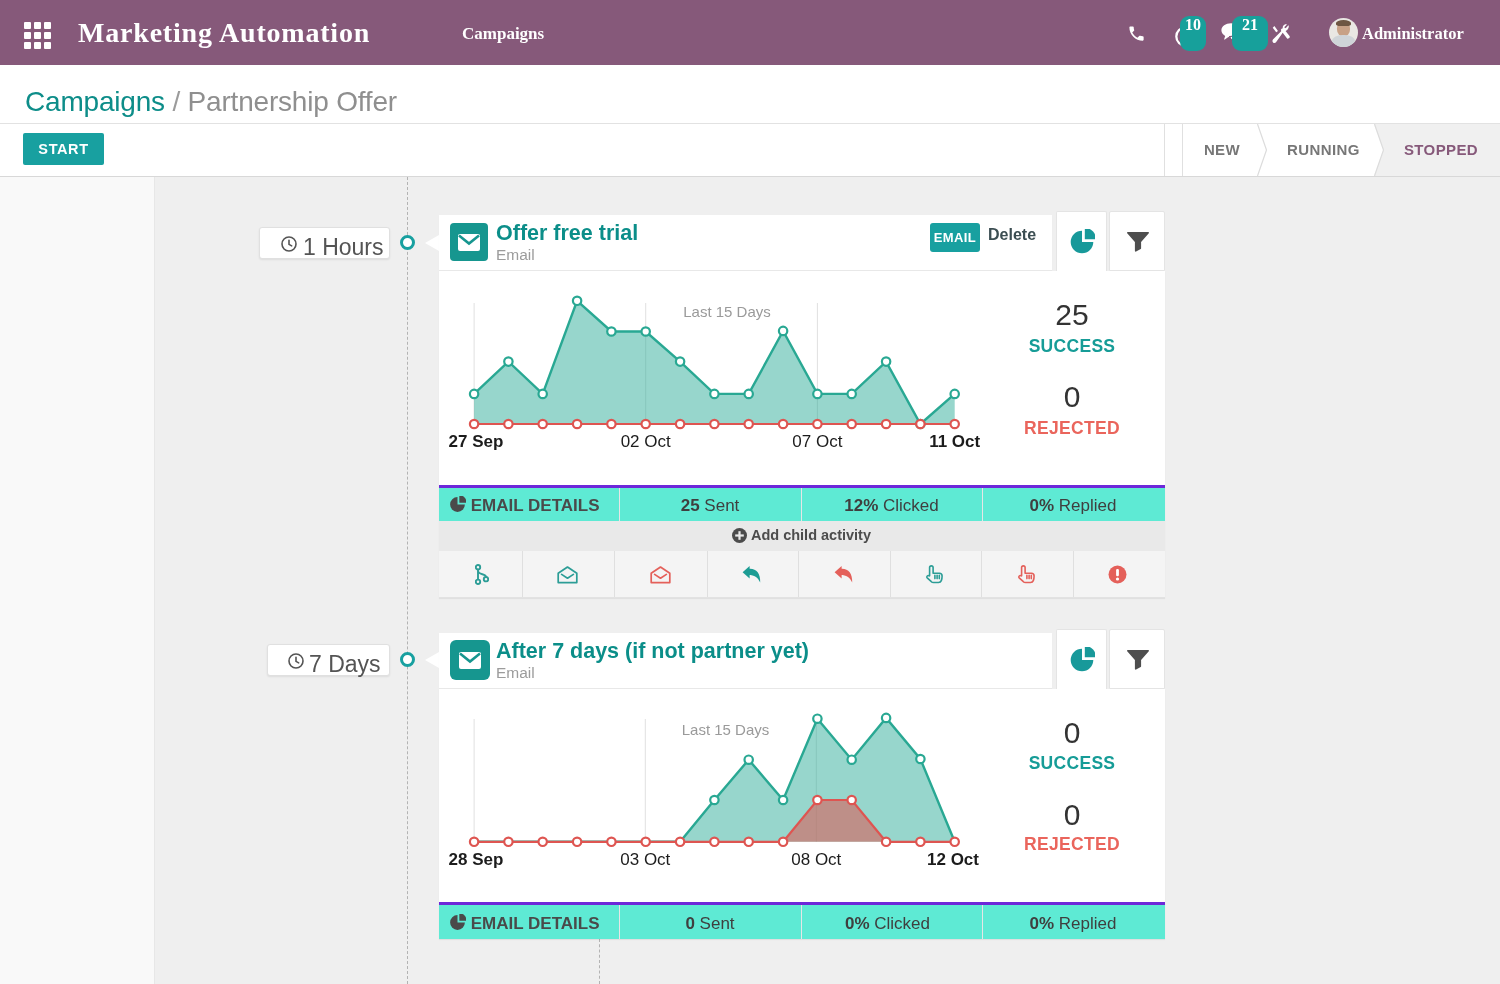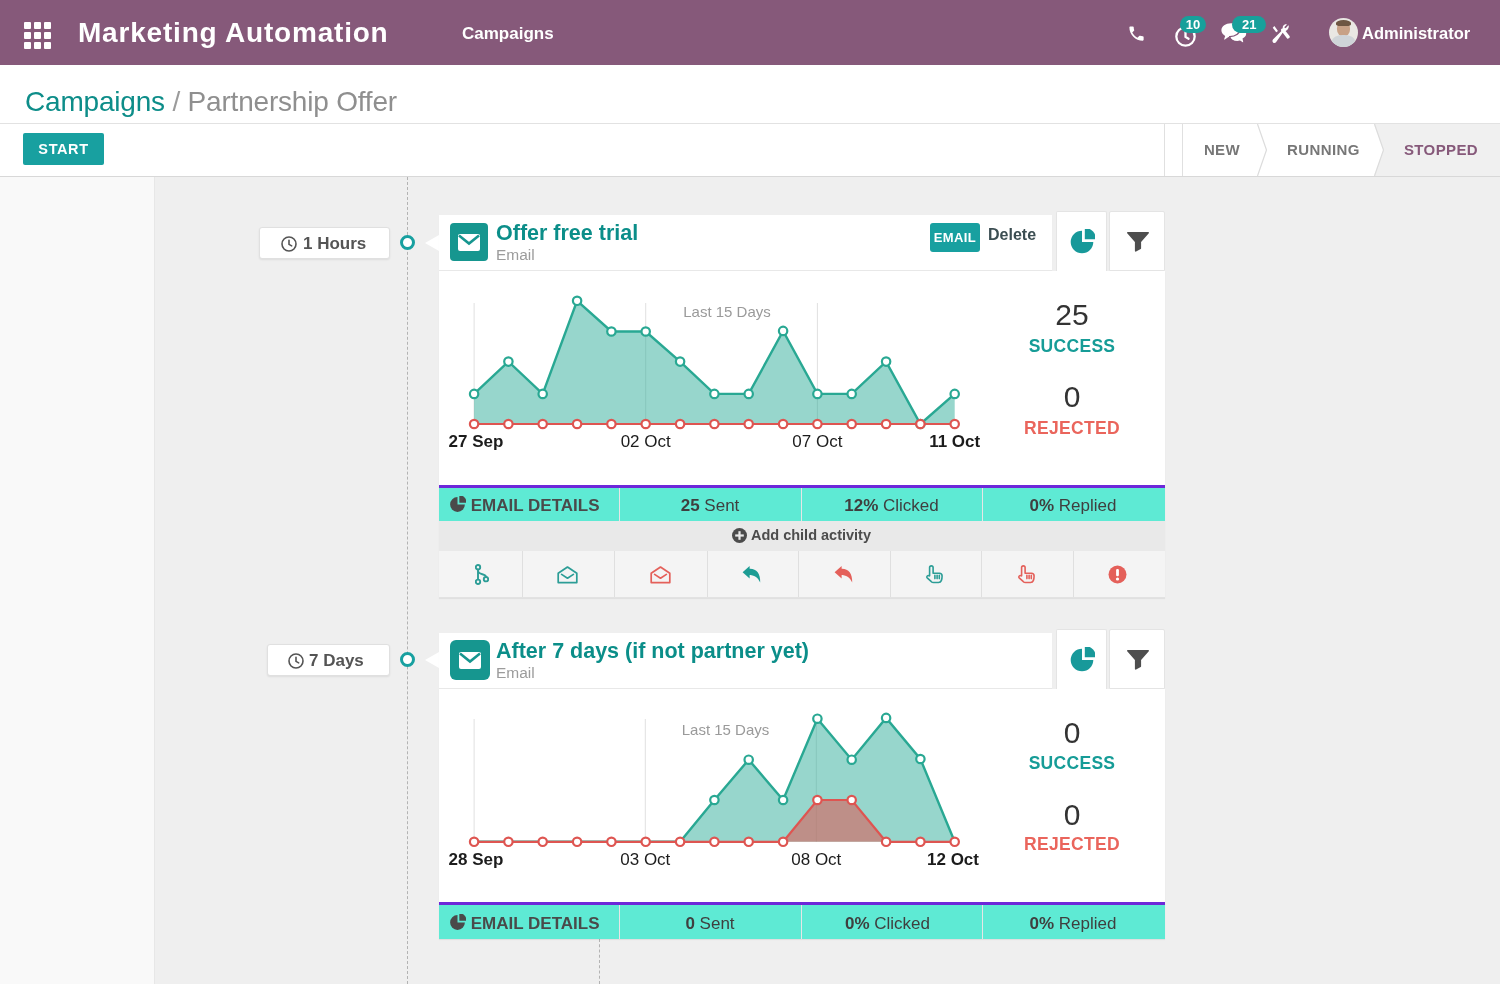--- a/index.html
+++ b/index.html
@@ -1,37 +1,37 @@
 <!DOCTYPE html>
 <html><head><meta charset="utf-8">
 <style>
 *{margin:0;padding:0;box-sizing:border-box;}
 html,body{width:1500px;height:984px;overflow:hidden;}
 body{font-family:"Liberation Sans",sans-serif;position:relative;background:#efefef;}
 .abs{position:absolute;}
 
-#nav{left:0;top:0;width:1500px;height:65px;background:#86597A;}
+#nav{left:0;top:0;width:1500px;height:65px;background:#86597A;font-family:Liberation Serif, serif;}
 #nav .brand{left:78px;top:17px;color:#fff;font-size:28px;font-weight:bold;letter-spacing:.8px;}
 #nav .menu{left:462px;top:24px;color:#fff;font-size:17px;font-weight:bold;}
 #nav .admin{left:1362px;top:24px;color:#fff;font-size:16.5px;font-weight:bold;}
-.pill{background:#17a09b;color:#fff;font-size:13px;font-weight:bold;border-radius:9px;height:17px;min-width:26px;text-align:center;line-height:17px;}
+.pill{background:#17a09b;color:#fff;font-size:16px;font-weight:bold;border-radius:9px;height:35px;min-width:26px;text-align:center;line-height:17px;}
 
 #crumbrow{left:0;top:65px;width:1500px;height:59px;background:#fff;border-bottom:1px solid #e2e2e2;}
 #crumbrow .bc{left:25px;top:21px;font-size:28px;}
 #crumbrow .bc a{color:#0d8d89;text-decoration:none;}
 #crumbrow .bc span{color:#8f8f8f;}
 
 #ctrlrow{left:0;top:124px;width:1500px;height:53px;background:#fff;border-bottom:1px solid #d8d8d8;}
 #startbtn{left:23px;top:9px;width:81px;height:32px;background:#18a0a0;color:#fff;font-size:14.5px;font-weight:bold;text-align:center;line-height:32px;letter-spacing:.6px;border-radius:2px;}
 .statxt{top:0;height:52px;line-height:52px;font-size:15px;font-weight:bold;color:#777;letter-spacing:.4px;}
 
 #content{left:0;top:177px;width:1500px;height:807px;background:#efefef;}
 #leftstrip{left:0;top:0;width:155px;height:807px;background:#f9f9f9;border-right:1px solid #e7e7e7;}
 .dashv{border-left:1px dashed #b3b3b3;width:0;}
-.badge{background:#fff;border:1px solid #e0e0e0;border-radius:3px;box-shadow:0 1px 2px rgba(0,0,0,.08);color:#545454;font-size:17px;font-weight:bold;}
+.badge{background:#fff;border:1px solid #e0e0e0;border-radius:3px;box-shadow:0 1px 2px rgba(0,0,0,.08);color:#545454;font-size:23px;font-weight:normal;}
 .node{width:15px;height:15px;border-radius:50%;background:#fff;border:3px solid #18a0a0;}
 .caret{width:0;height:0;border-top:8px solid transparent;border-bottom:8px solid transparent;border-right:14px solid #fff;}
 .hdr{background:#fff;border-bottom:1px solid #e8e8e8;box-shadow:0 1px 1px rgba(0,0,0,.04);}
 .mailicon{left:11px;top:8px;width:38px;height:38px;background:#16968f;border-radius:4px;}
 .cardtitle{left:57px;top:5.5px;font-size:21.5px;font-weight:bold;color:#0b8e89;white-space:nowrap;}
 .cardsub{left:57px;top:31px;font-size:15.5px;color:#9c9c9c;}
 .tab{background:#fff;border:1px solid #e4e4e4;border-radius:2px 2px 0 0;}
 .body{background:#fff;box-shadow:0 1px 1px rgba(0,0,0,.06);}
 .statnum{font-size:30px;color:#333;transform:translate(-50%,-50%);white-space:nowrap;}
 .statlbl{font-size:17.5px;font-weight:bold;transform:translate(-50%,-50%);letter-spacing:.3px;white-space:nowrap;}

